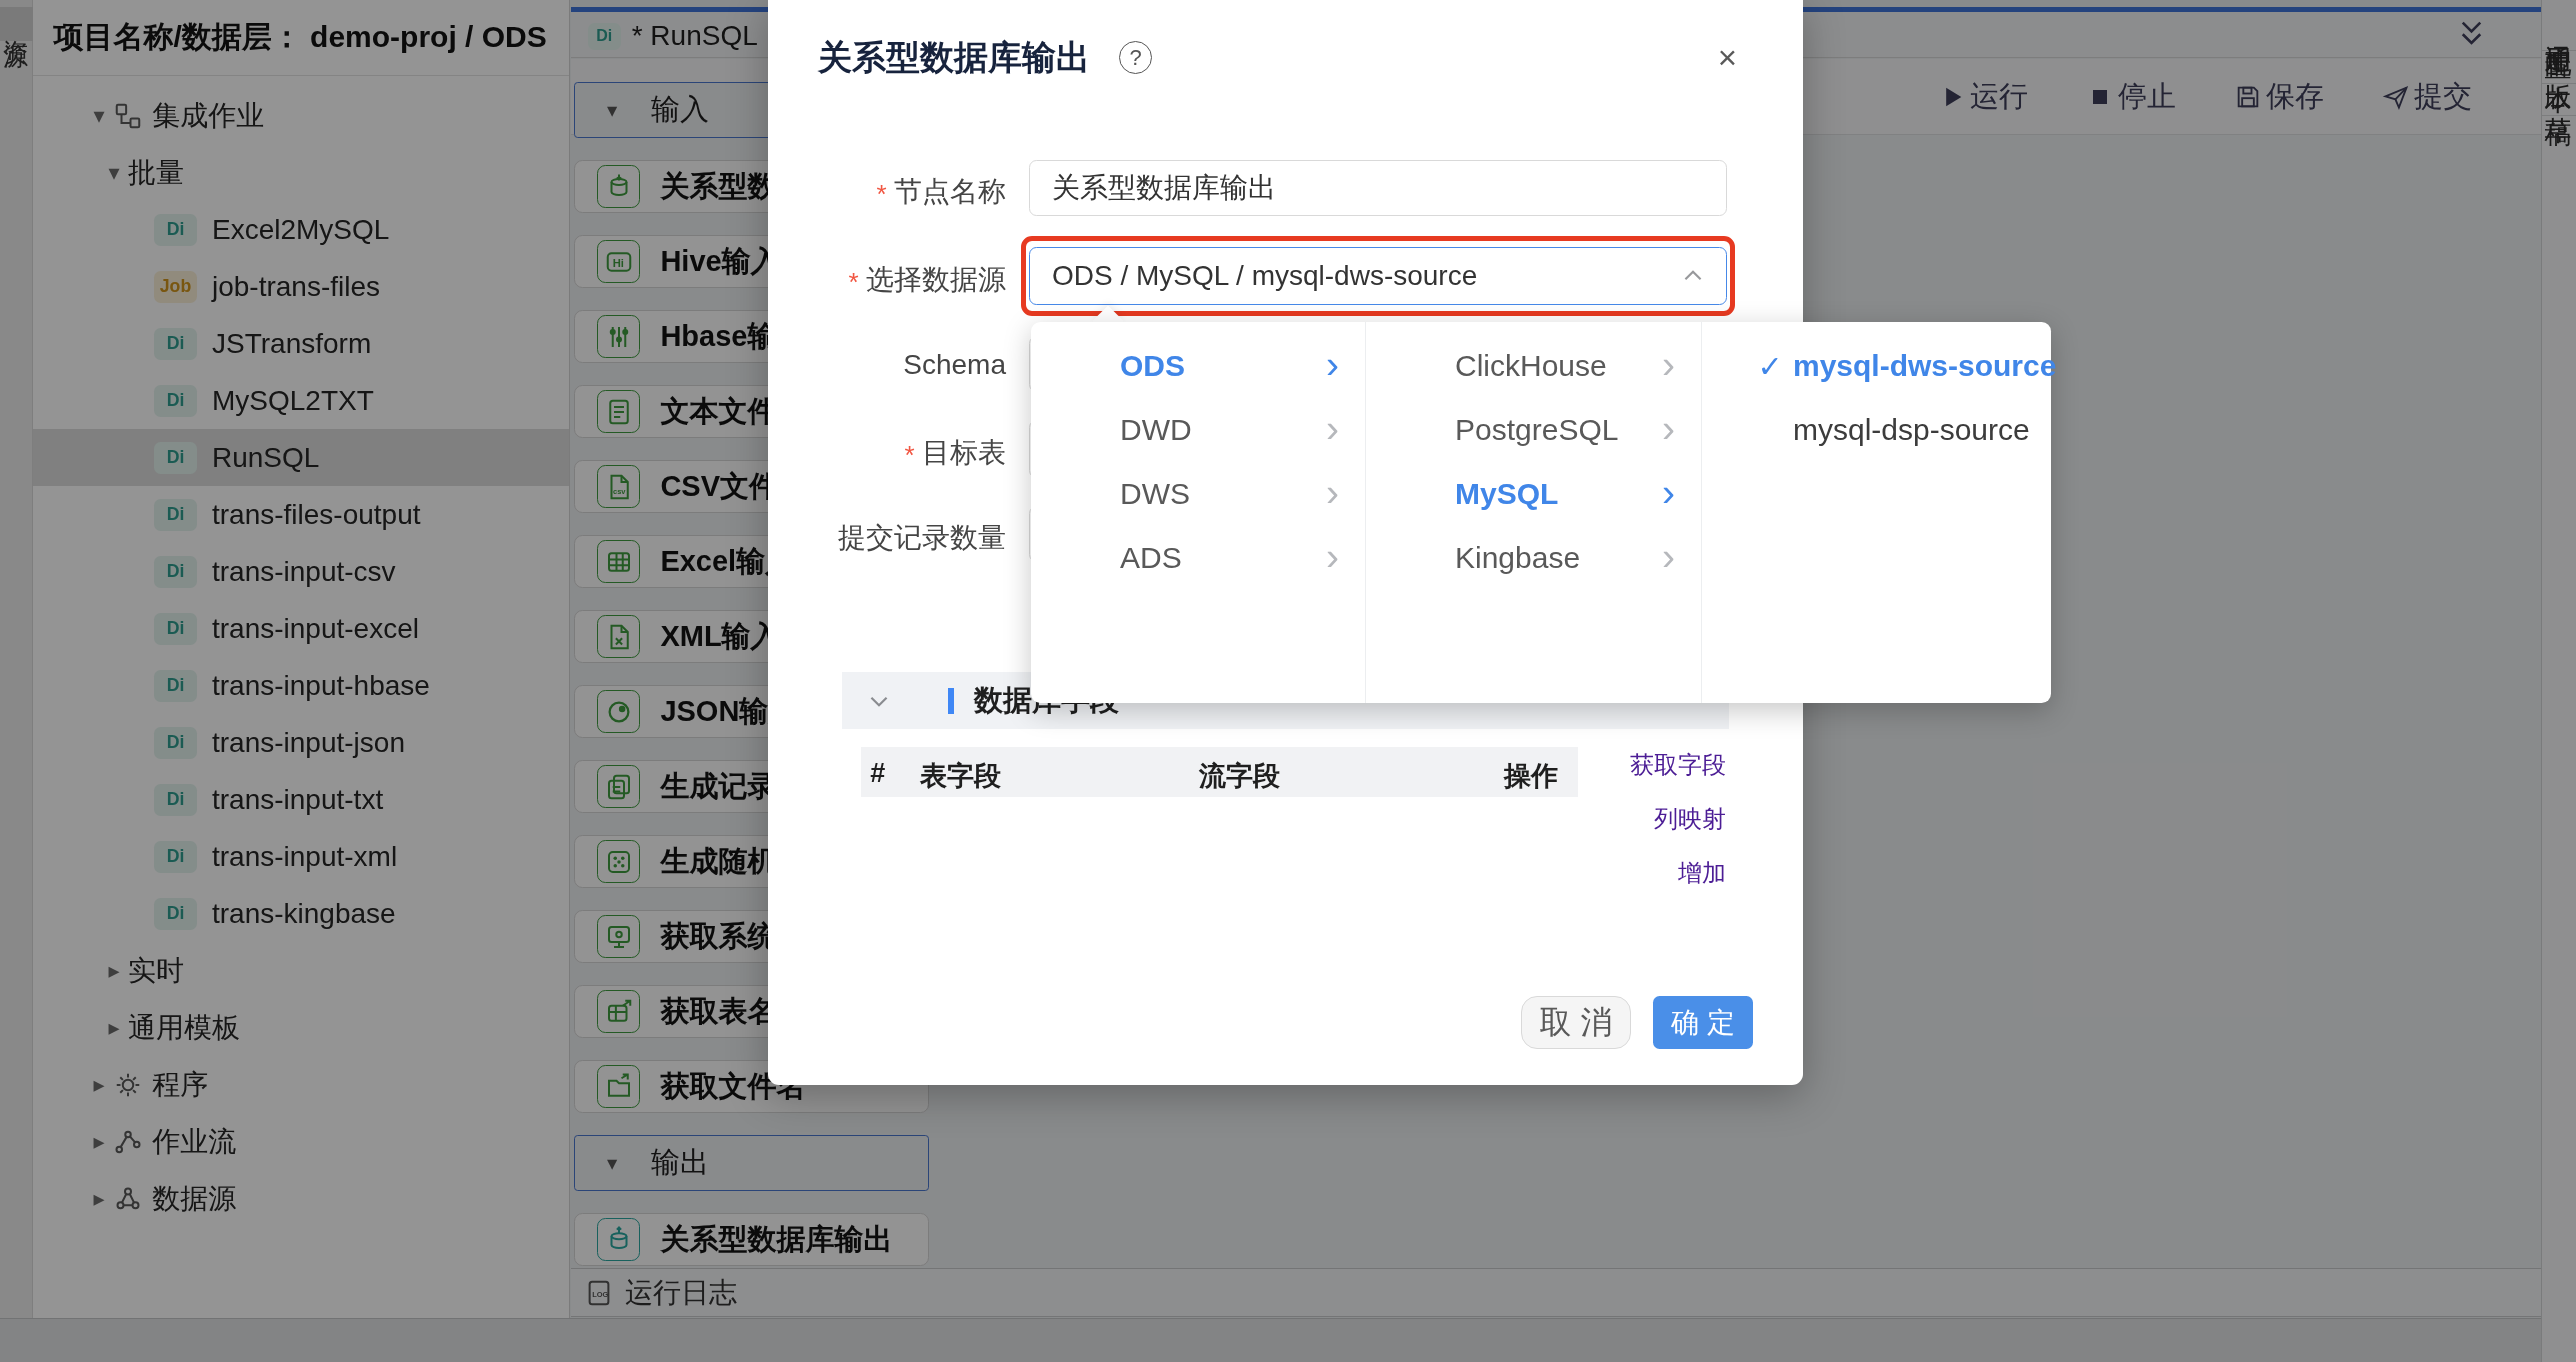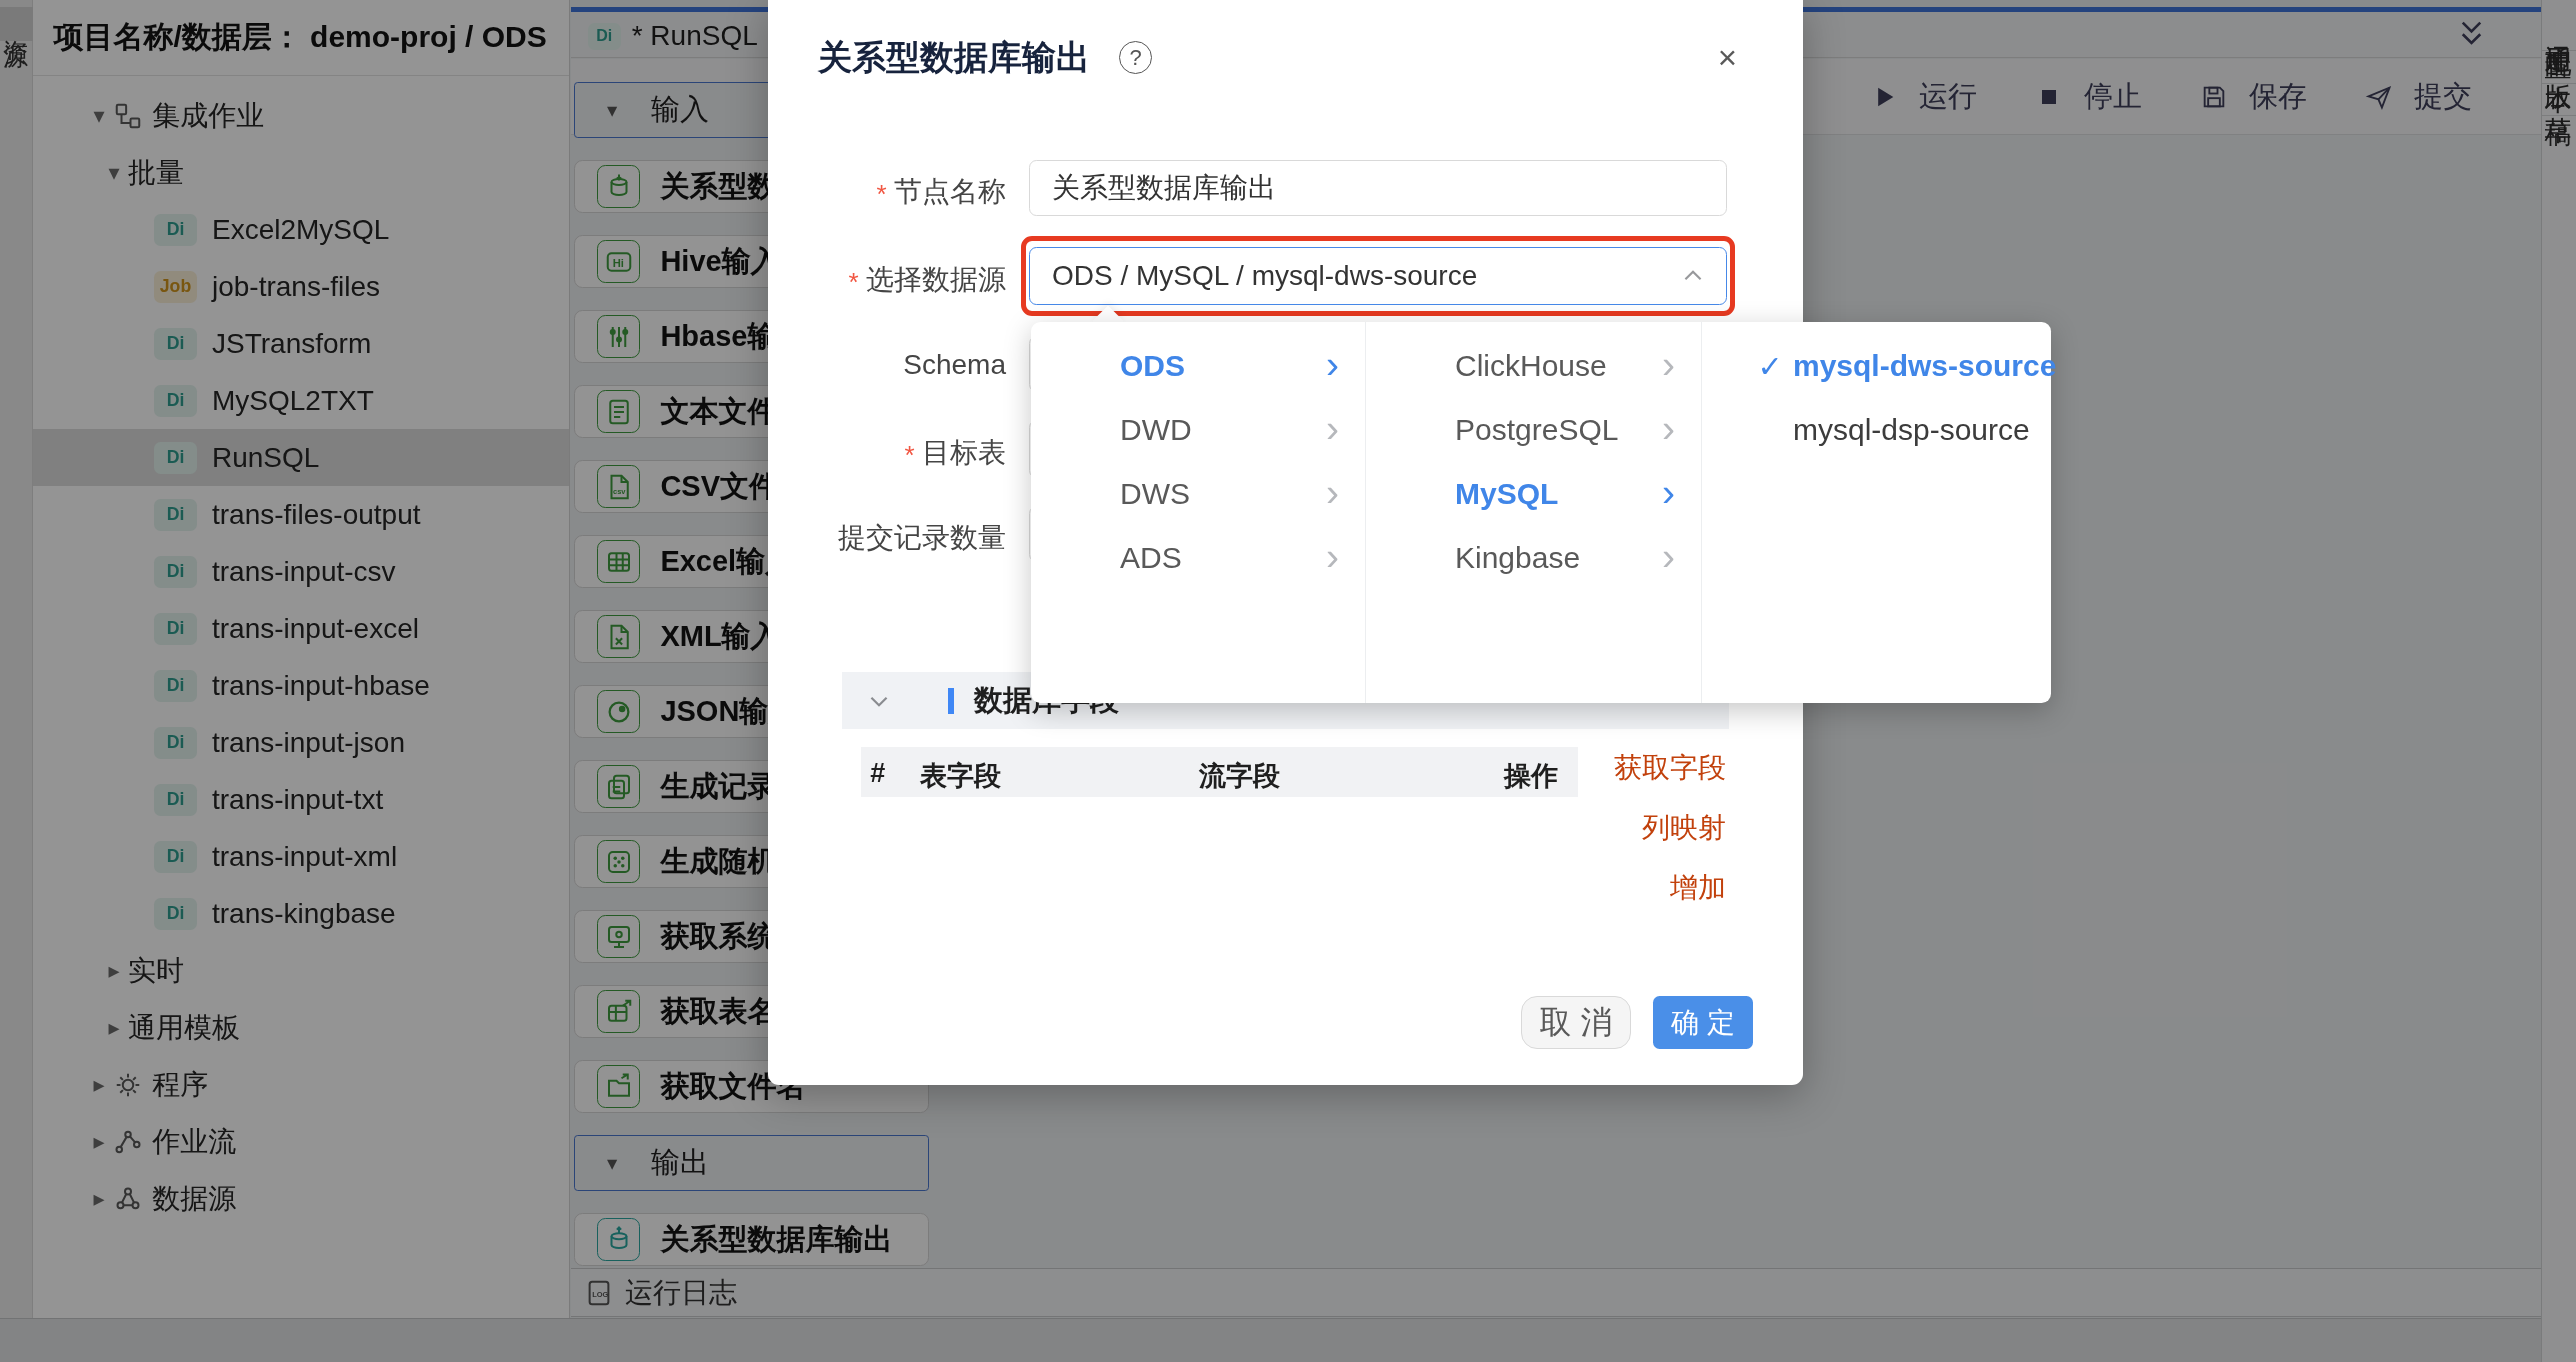--- a/index.html
+++ b/index.html
@@ -35,21 +35,21 @@
   
   .blue-top { position:absolute; left:571px; top:7.4px; width:2005px; height:4.6px; background:#3f74d9; }
   .tabbar { position:absolute; left:571px; top:12px; width:1970px; height:46px; background:#f2f3f5; border-bottom:0.9px solid #d8d8d8; }
   .tab { position:absolute; left:16.7px; top:5.6px; height:37px; display:flex; align-items:center; gap:11px; }
   .tab .badge { width:33px; height:27px; font-size:16px; margin:0; flex:0 0 33px; }
   .tab-label { font-size:28px; color:#1f1f1f; }
   .tab-close { font-size:30px; color:#8c8c8c; margin-left:3.7px; }
   .collapse-ic { position:absolute; right:52px; top:3.7px; width:35px; height:35px; color:#3e3e5a; }
 
   .toolbar { position:absolute; left:571px; top:59px; width:1970px; height:76px; background:#f6f7f9; border-bottom:0.9px solid #dcdee0; display:flex; align-items:center; justify-content:flex-end; gap:58px; padding-right:69px; }
-  .tbtn { display:flex; align-items:center; gap:21px; font-size:29px; color:#3e3e5a; cursor:pointer; }
+  .tbtn { display:flex; align-items:center; gap:4px; font-size:29px; color:#3e3e5a; cursor:pointer; }
   .tbtn svg { width:28px; height:28px; }
 
   
   .palette { position:absolute; left:574px; top:82px; width:355px; display:flex; flex-direction:column; gap:22px; }
   .p-head { height:56px; border:1.9px solid #4a77cf; border-radius:3.7px; background:#edeff2; display:flex; align-items:center; }
   .p-head .arrow { width:26px; margin-left:24px; font-size:20.4px; color:#555; text-align:center; }
   .p-head .p-head-label { margin-left:26px; font-size:29px; color:#1f1f1f; }
   .p-item { height:53px; background:#fdfdfd; border:1.9px solid #d6d6d6; border-radius:8.4px; display:flex; align-items:center; padding-left:22px; }
   .p-ic { width:43px; height:43px; border:1.9px solid #3f9c3f; border-radius:8.4px; color:#3f9c3f; display:flex; align-items:center; justify-content:center; flex:0 0 43px; }
   .p-ic svg { width:30px; height:30px; }
@@ -82,21 +82,21 @@
   .ds-select .chev-up { position:absolute; right:20.4px; top:15px; width:26px; height:26px; color:#98999c; }
   .red-box { position:absolute; left:253px; top:236px; width:714px; height:80px; border:5.6px solid #e73a21; border-radius:11px; pointer-events:none; z-index:61; }
   .sec-band { position:absolute; left:74px; top:672px; width:887px; height:57px; background:#f0f2f5; display:flex; align-items:center; }
   .sec-band svg { width:26px; height:26px; color:#8a8c90; margin-left:24px; }
   .sec-bar { width:5.6px; height:26px; background:#3f87f5; margin-left:56px; }
   .sec-title { margin-left:20.4px; font-size:29px; font-weight:600; color:#1f1f1f; }
   .tbl-head { position:absolute; left:93px; top:747px; width:717px; height:50px; background:#f1f2f4; font-size:27px; font-weight:600; color:#1f1f1f; }
   .tbl-head span { position:absolute; top:11px; }
   .th0 { left:9.3px; } .th1 { left:59px; } .th2 { left:338px; } .th3 { left:643px; }
   .side-actions { position:absolute; right:77px; top:749px; text-align:right; }
-  .side-actions .sa { font-size:28px; color:#c2410c; margin-bottom:22px; cursor:default; white-space:nowrap; }
+  .side-actions .sa { font-size:24px; color:#4c1d95; margin-bottom:22px; cursor:default; white-space:nowrap; }
   .btn-cancel { position:absolute; left:753px; top:996px; width:110px; height:53px; background:#f5f5f5; border:0.9px solid #d9d9d9; border-radius:16px; font-size:32px; color:#595959; display:flex; align-items:center; justify-content:center; cursor:pointer; }
   .btn-ok { position:absolute; left:885px; top:996px; width:100px; height:53px; background:#4a8fe8; border-radius:6.5px; font-size:28px; color:#fff; display:flex; align-items:center; justify-content:center; cursor:pointer; }
 
   
   .dd-caret { position:absolute; left:1097px; top:310px; width:22px; height:22px; background:#fff; transform:rotate(45deg); z-index:70; box-shadow:-2.8px -2.8px 7.4px rgba(0,0,0,.06); }
   .dropdown { position:absolute; left:1031px; top:322px; width:1020px; height:381px; background:#fff; border-radius:9.3px; box-shadow:0 7.4px 28px rgba(0,0,0,.22); z-index:71; display:flex; }
   .dd-col { position:relative; height:100%; padding-top:12px; }
   .dd-col1 { width:334px; } .dd-col2 { width:336px; border-left:0.9px solid #eceef0; } .dd-col3 { width:350px; border-left:0.9px solid #eceef0; }
   .dd-row { position:relative; height:64px; display:flex; align-items:center; font-size:30px; color:#595959; cursor:pointer;margin-left:37px; }
   .dd-row .dd-label { margin-left:52px; white-space:nowrap; }

